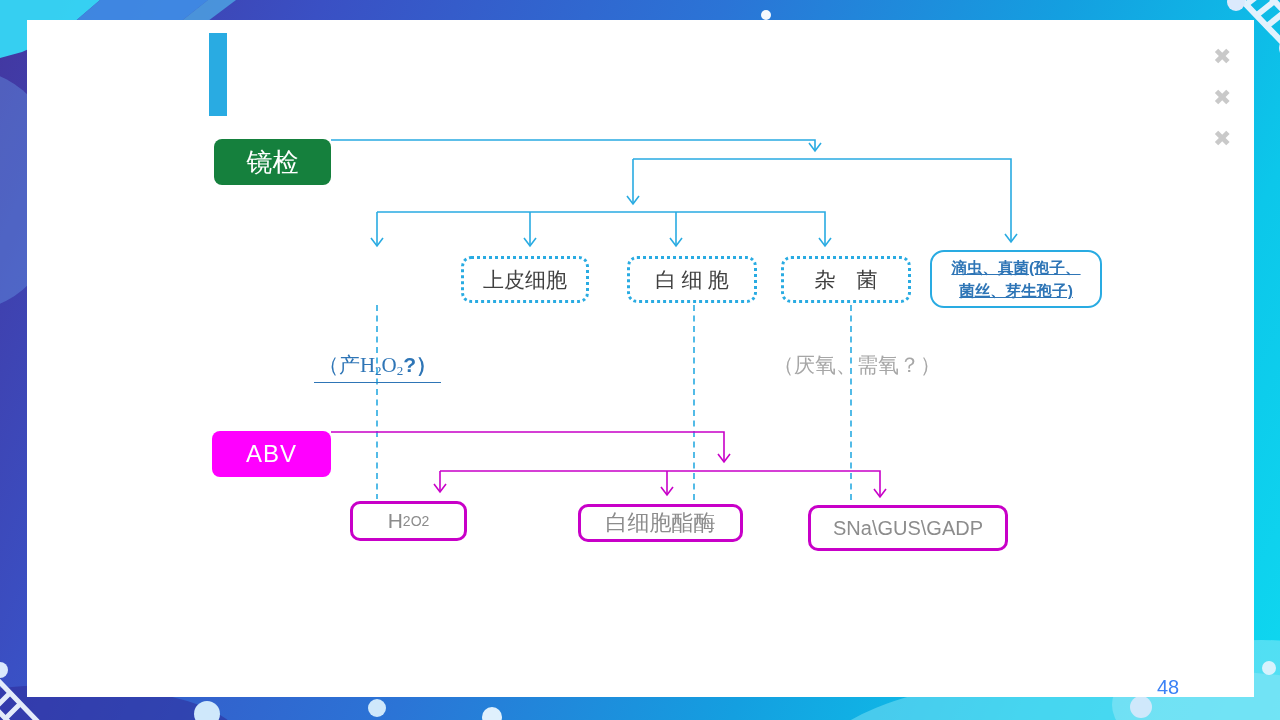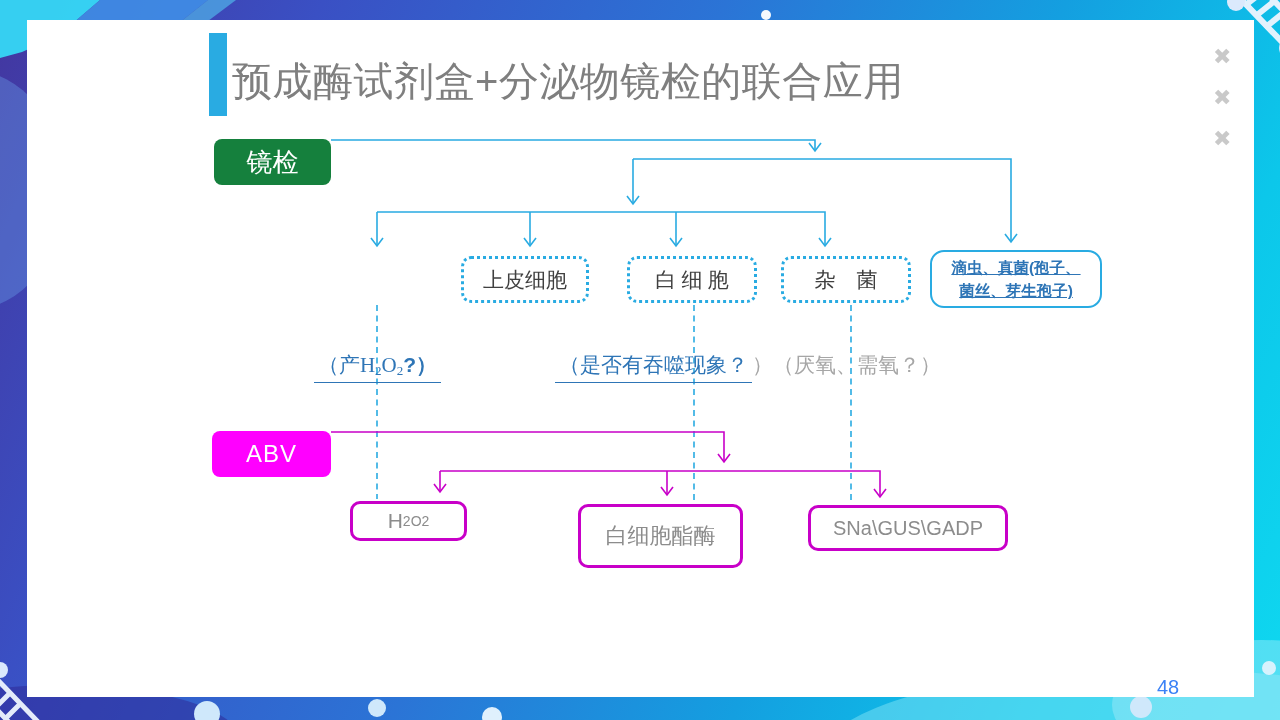--- a/index.html
+++ b/index.html
@@ -52,21 +52,21 @@
   .sub { font-size:0.62em; vertical-align:-0.22em; }
   .qmark { font-family:"Liberation Sans", sans-serif; font-weight:bold; }
 
   .magenta-box {
     display:flex; align-items:center; justify-content:center;
     border:3px solid #C800C8; border-radius:10px; background:#fff;
     color:#8c8c8c; box-sizing:border-box; white-space:pre;
   }
   .mb-h2o2 { left:323px; top:481px; width:117px; height:40px; font-size:21px; }
   .mb-h2o2 .small { font-size:14px; }
-  .mb-esterase { left:551px; top:484px; width:165px; height:64px;
+  .mb-esterase { left:551px; top:484px; width:165px; height:38px;
     font-family:"Liberation Serif", serif; font-size:22px; }
   .mb-sna { left:781px; top:485px; width:200px; height:46px; font-size:20px; }
 
   .page-num { left:1130px; top:656px; font-size:20px; color:#3b82f6; }
   .lines-svg { position:absolute; left:0; top:0; pointer-events:none; }
 </style>
 </head>
 <body>
 
 <div class="slide">
@@ -103,21 +103,20 @@
       <line x1="-2" y1="684" x2="-14" y2="696"></line>
       <line x1="8" y1="695" x2="-4" y2="707"></line>
       <line x1="18" y1="706" x2="6" y2="718"></line>
     </g>
     <circle cx="0" cy="670" r="8" fill="#dbe9fc"></circle>
   </svg>
 
   <div class="content">
 
     <div class="abs title-bar"></div>
-    <div class="abs title">预成酶试剂盒+分泌物镜检的联合应用</div>
 
     <div class="abs close-col">
       <span class="close-glyph">✖</span>
       <span class="close-glyph">✖</span>
       <span class="close-glyph">✖</span>
     </div>
 
     <svg class="lines-svg" width="1227" height="677">
       <defs>
         <marker id="aC" markerUnits="userSpaceOnUse" markerWidth="16" markerHeight="16" viewBox="0 0 16 16" refX="11" refY="8" orient="auto">
@@ -167,23 +166,20 @@
       <span>菌丝、芽生孢子)</span>
     </div>
 
     <div class="abs dotted-box" style="left:754px; top:236px; width:130px; height:47px;">
       <span>杂　菌</span>
     </div>
 
     <div class="abs annotation" style="left:283px; top:331px; width:135px; text-align:center;">
       <span class="blue-ul"><span>（产H</span><span class="sub">2</span><span>O</span><span class="sub">2</span><span class="qmark">?）</span></span>
     </div>
-    <div class="abs annotation" style="left:528px; top:331px;">
-      <span class="blue-ul">（是否有吞噬现象？</span><span class="gray-txt">）</span>
-    </div>
     <div class="abs annotation gray-txt" style="left:746px; top:331px;">
       <span>（厌氧、需氧？）</span>
     </div>
 
     <div class="abs pill pill-magenta">
       <span>ABV</span>
     </div>
 
     <div class="abs magenta-box mb-h2o2">
       <span>H</span><span class="small">2O2</span>

